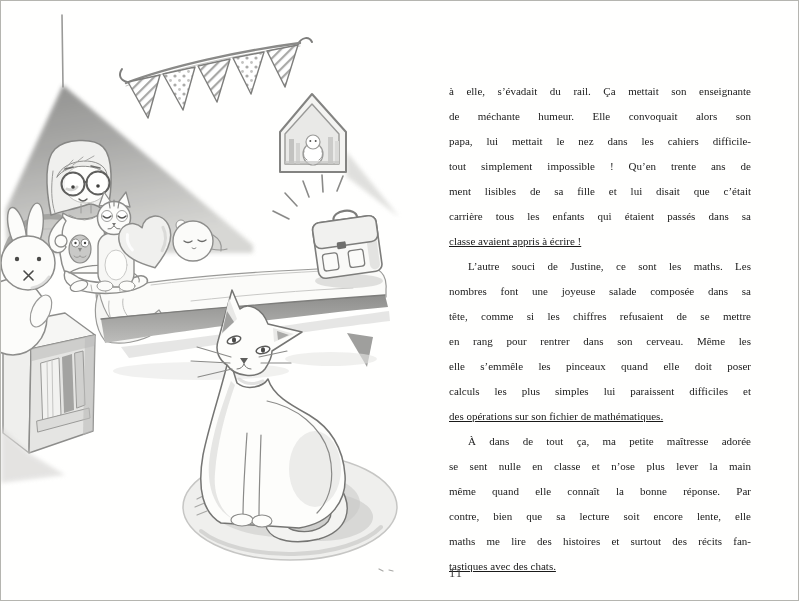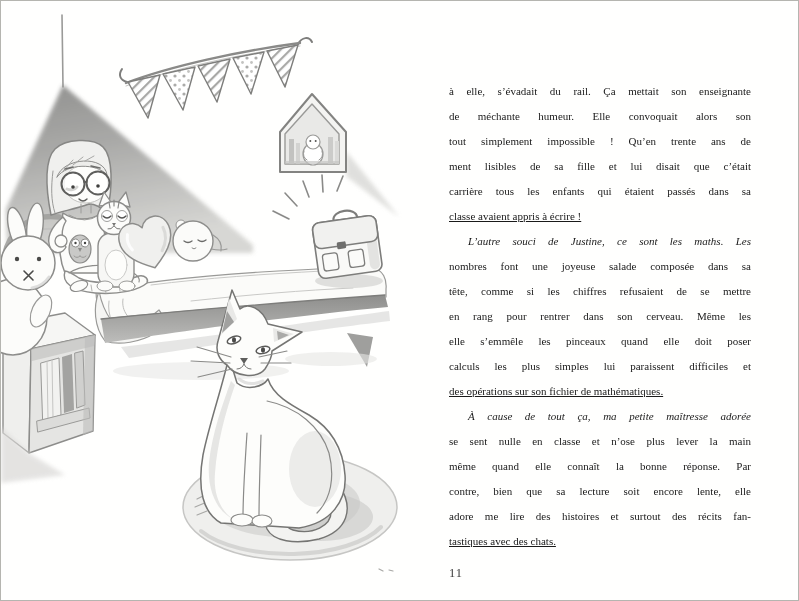--- a/index.html
+++ b/index.html
@@ -9,21 +9,21 @@
     font-family:"Liberation Serif","DejaVu Serif",serif;
   }
   .illustration{position:absolute;left:0;top:0;}
   .illustration svg{display:block;}
   .text-block{
     position:absolute;left:448px;top:78px;width:302px;
     color:#1a1a1a;font-size:11px;line-height:25px;
   }
   .line{text-align:justify;text-align-last:justify;height:25px;overflow:hidden;}
   .line.last{text-align-last:left;text-decoration:underline;}
-  .line.indent{text-indent:19px;font-style:italic;}
+  .line.indent{text-indent:19px;}
   .page-number{
     position:absolute;left:448px;top:565px;width:302px;
     text-align:left;font-size:12.5px;color:#3c3c3c;letter-spacing:1px;
   }
   svg *{stroke-linecap:round;stroke-linejoin:round;}
 </style>
 </head>
 <body>
 
 <div class="frame">
@@ -269,34 +269,35 @@
 
     <g stroke="#a8a8a6" stroke-width="1.2">
       <path d="M378,568 l4,2 M388,569 l4,1" fill="none"></path>
     </g>
   </svg>
   </div>
 
   <div class="text-block">
       <div class="line">à elle, s’évadait du rail. Ça mettait son enseignante</div>
       <div class="line">de méchante humeur. Elle convoquait alors son</div>
+      <div class="line">papa, lui mettait le nez dans les cahiers difficile-</div>
       <div class="line">tout simplement impossible ! Qu’en trente ans de</div>
       <div class="line">ment lisibles de sa fille et lui disait que c’était</div>
       <div class="line">carrière tous les enfants qui étaient passés dans sa</div>
       <div class="line last">classe avaient appris à écrire !</div>
       <div class="line indent">L’autre souci de Justine, ce sont les maths. Les</div>
       <div class="line">nombres font une joyeuse salade composée dans sa</div>
       <div class="line">tête, comme si les chiffres refusaient de se mettre</div>
       <div class="line">en rang pour rentrer dans son cerveau. Même les</div>
       <div class="line">elle s’emmêle les pinceaux quand elle doit poser</div>
       <div class="line">calculs les plus simples lui paraissent difficiles et</div>
       <div class="line last">des opérations sur son fichier de mathématiques.</div>
-      <div class="line indent">À cause de tout ça, ma petite maîtresse adorée</div>
+      <div class="line indent">À dans de tout ça, ma petite maîtresse adorée</div>
       <div class="line">se sent nulle en classe et n’ose plus lever la main</div>
       <div class="line">même quand elle connaît la bonne réponse. Par</div>
       <div class="line">contre, bien que sa lecture soit encore lente, elle</div>
-      <div class="line">adore me lire des histoires et surtout des récits fan-</div>
+      <div class="line">maths me lire des histoires et surtout des récits fan-</div>
       <div class="line last">tastiques avec des chats.</div>
     </div>
 
   <div class="page-number">11</div>
 
 </div>
 
 </body></html>

